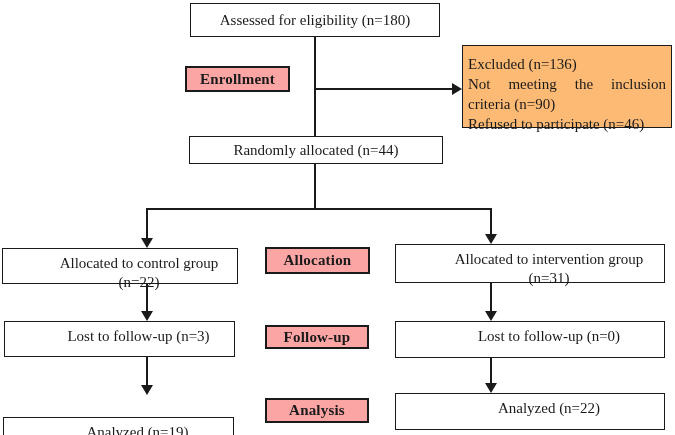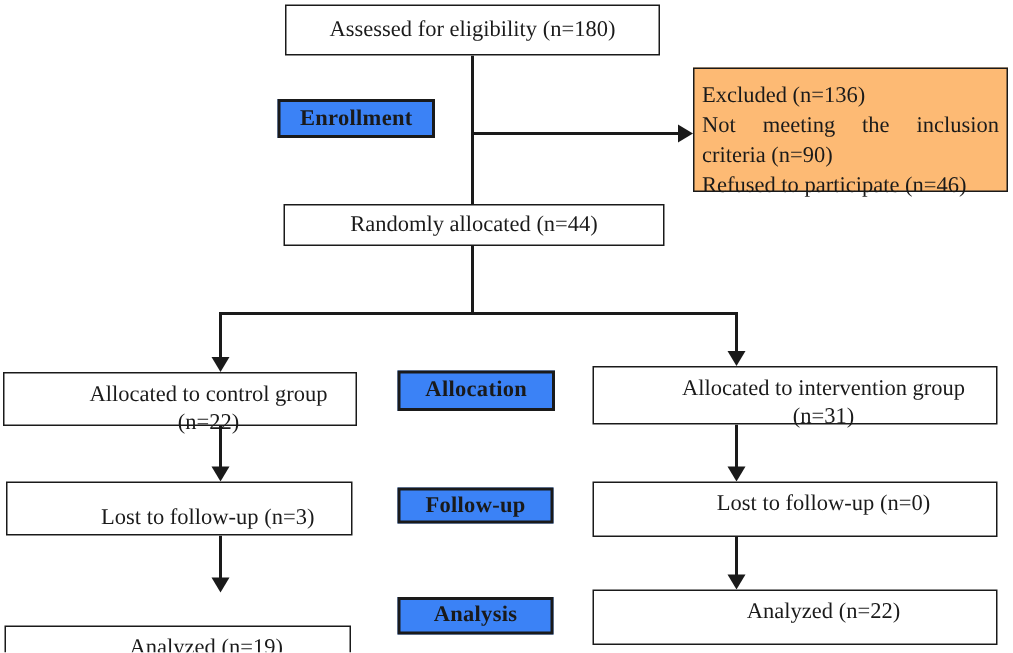--- a/index.html
+++ b/index.html
@@ -31,21 +31,21 @@
   }
   .box.top-bias {
     align-items: flex-start;
     padding-top: 5px;
     padding-left: 42px;
   }
   .stage-label {
     position: absolute;
     box-sizing: border-box;
     border: 2px solid #1a1a1a;
-    background: #3b82f6;
+    background: #fca5a5;
     display: flex;
     align-items: center;
     justify-content: center;
     font-size: 15px;
     font-weight: bold;
     letter-spacing: 0.2px;
   }
   .excluded-box {
     position: absolute;
     box-sizing: border-box;
@@ -133,21 +133,21 @@
   </div>
 
   <div class="stage-label" style="left:265px; top:247px; width:105px; height:27px;">
     <span>Allocation</span>
   </div>
 
   <div class="box top-bias" style="left:395px; top:244px; width:270px; height:39px;">
     <span>Allocated to intervention group (n=31)</span>
   </div>
 
-  <div class="box top-bias" style="left:4px; top:321px; width:231px; height:36px;align-items:flex-end;">
+  <div class="box top-bias" style="left:4px; top:321px; width:231px; height:36px;">
     <span>Lost to follow-up (n=3)</span>
   </div>
 
   <div class="stage-label" style="left:265px; top:325px; width:104px; height:24px;">
     <span>Follow-up</span>
   </div>
 
   <div class="box top-bias" style="left:395px; top:321px; width:270px; height:37px;">
     <span>Lost to follow-up (n=0)</span>
   </div>

